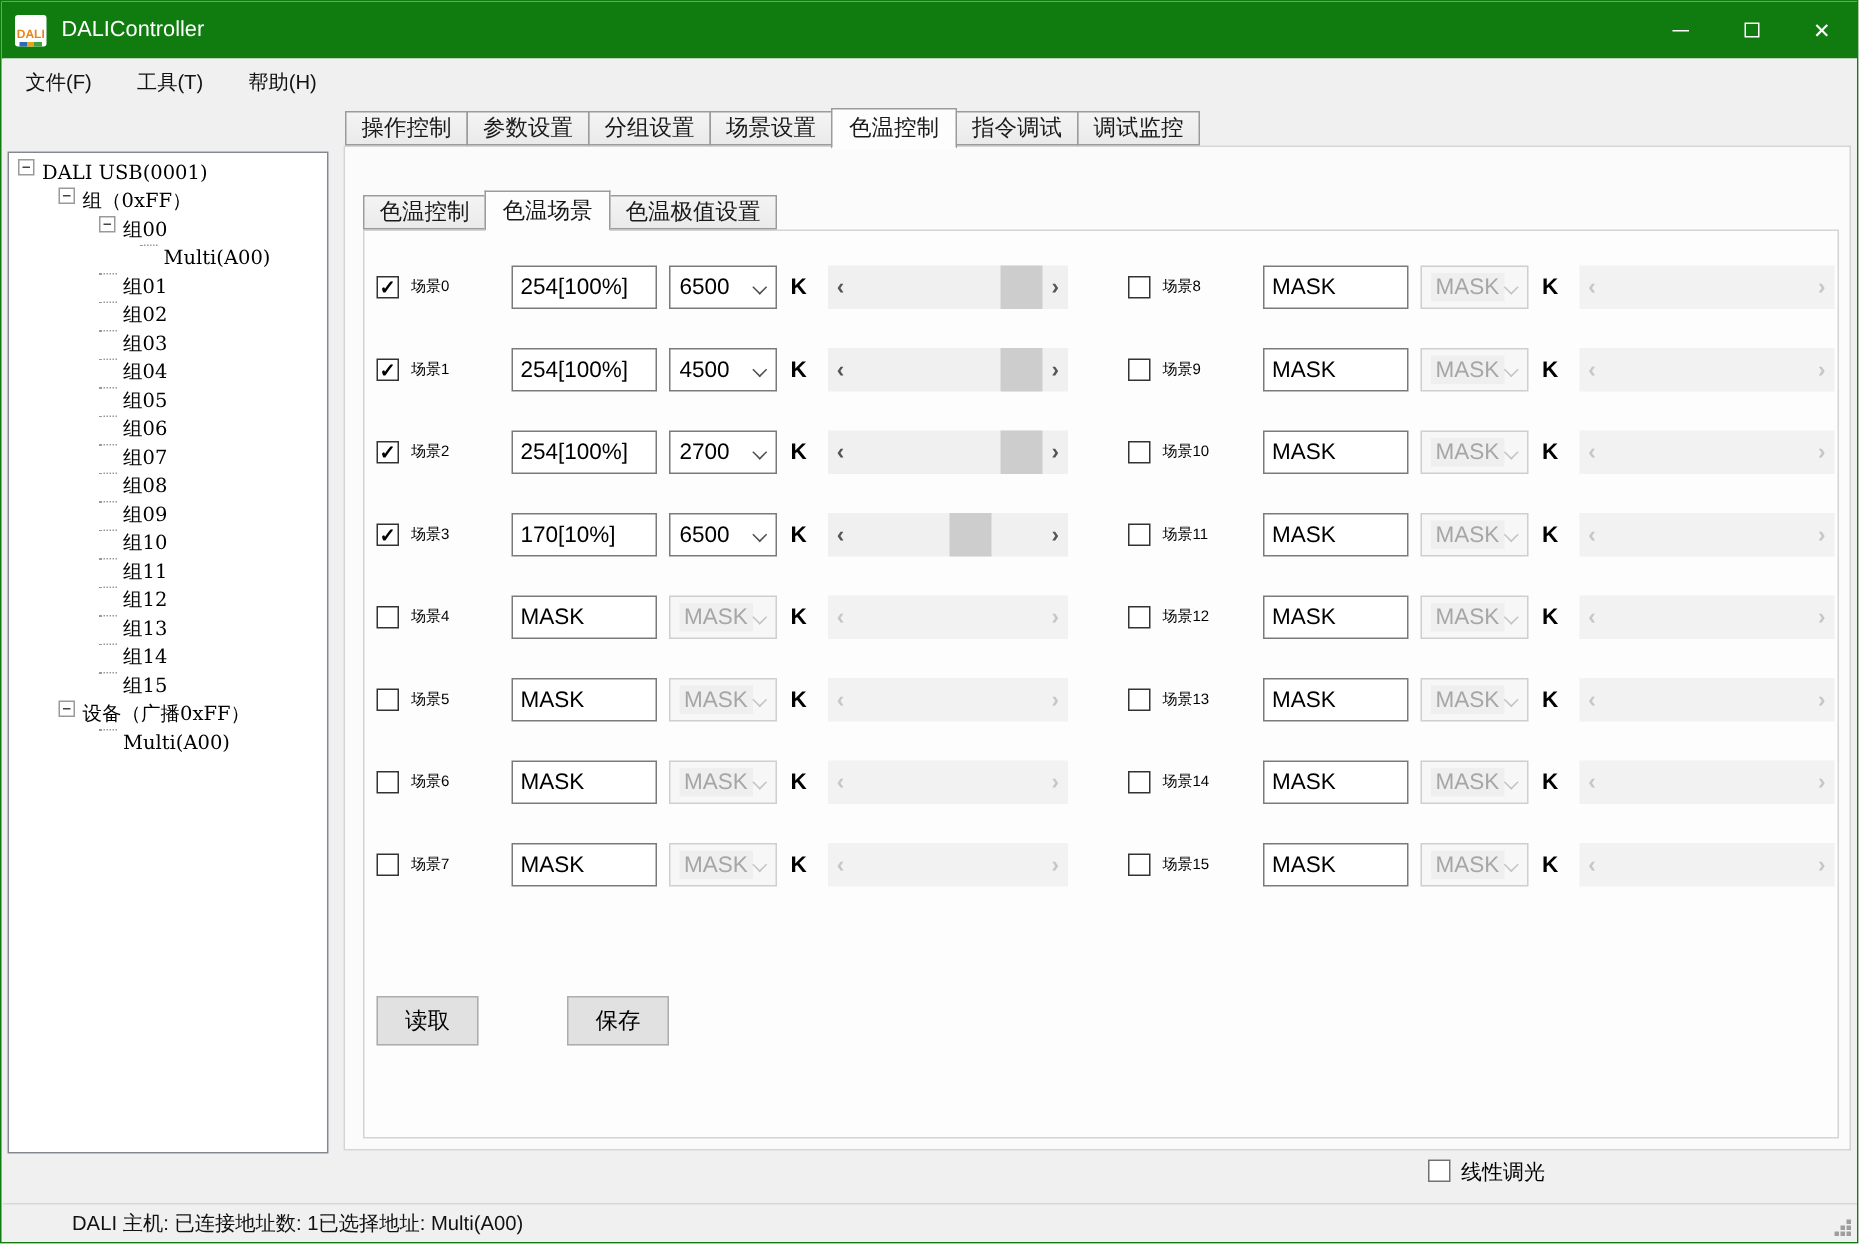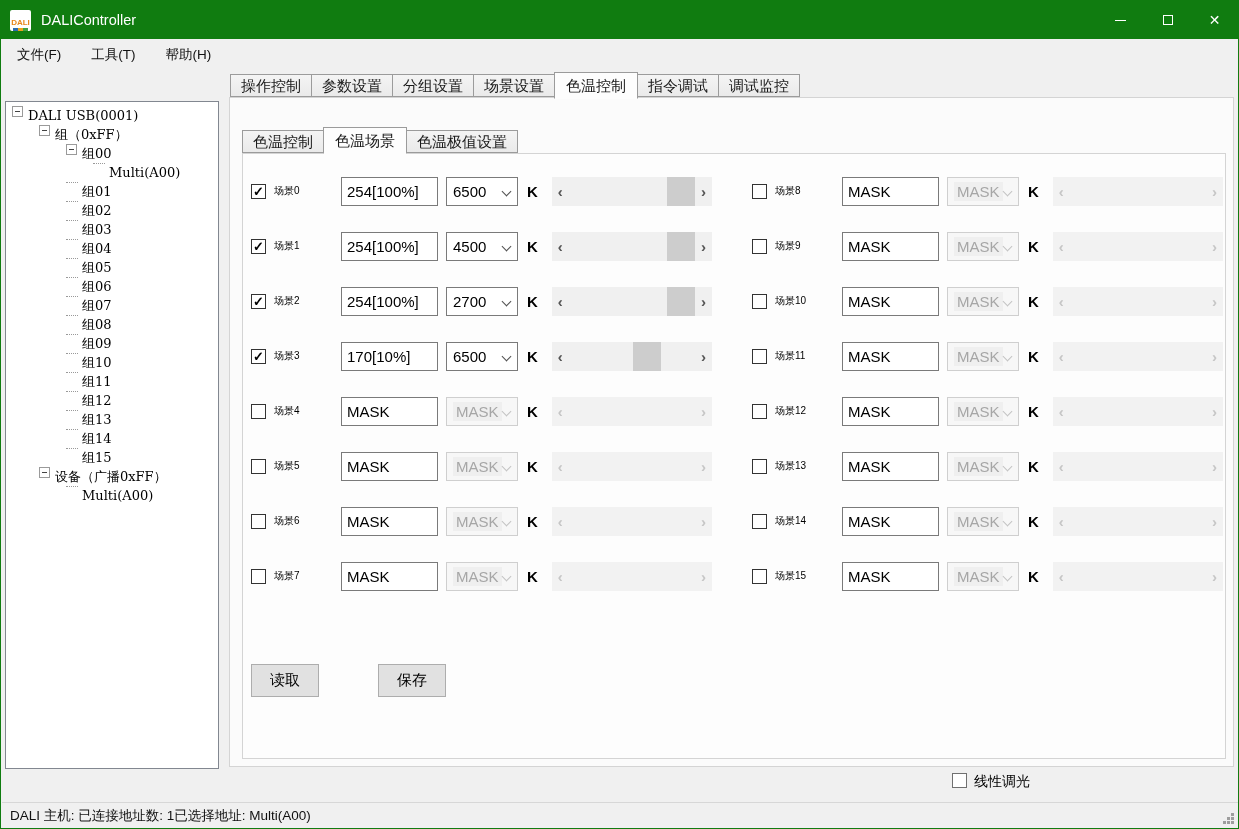--- a/index.html
+++ b/index.html
@@ -58,21 +58,21 @@
   .sthumb { position:absolute; top:0; width:28px; height:100%; background:#cdcdcd; }
   .sbar.disabled { background:#f2f2f2; }
   .sbar.disabled .sarr { color:#c6c6c6; }
   
   .btn-row { margin-top:48px; display:flex; }
   .btn { width:68px; height:33px; background:#e1e1e1; border:1px solid #adadad; font-family:"Liberation Sans",sans-serif; font-size:15px; color:#000; display:flex; align-items:center; justify-content:center; }
   .btn + .btn { margin-left:59px; }
   
   .footer-check { position:absolute; left:903px; top:772px; display:flex; align-items:flex-start;margin-left:48px; }
   .footer-check .fc-label { font-size:14px; color:#000; margin-left:7px; }
-  .statusbar { position:absolute; left:1px; top:801px; width:1236px; height:26px; background:#f0f0f0; border-top:1px solid #d7d7d7; display:flex; align-items:center; font-size:13.5px; color:#111; }
+  .statusbar { position:absolute; left:1px; top:801px; width:1236px; height:26px; background:#f0f0f0; border-top:1px solid #d7d7d7; display:flex; align-items:center; font-size:13.5px; color:#111;padding-left:38px; }
   .status-item { }
   .status-item:first-child { margin-left:8px; }
   .grip { position:absolute; right:4px; bottom:4px; width:3px; height:3px; background:#9e9e9e;
           box-shadow:-4px 0 #9e9e9e, -8px 0 #9e9e9e, 0 -4px #9e9e9e, -4px -4px #9e9e9e, 0 -8px #9e9e9e; }
 </style>
 </head>
 <body>
 
 <div class="window">
 

